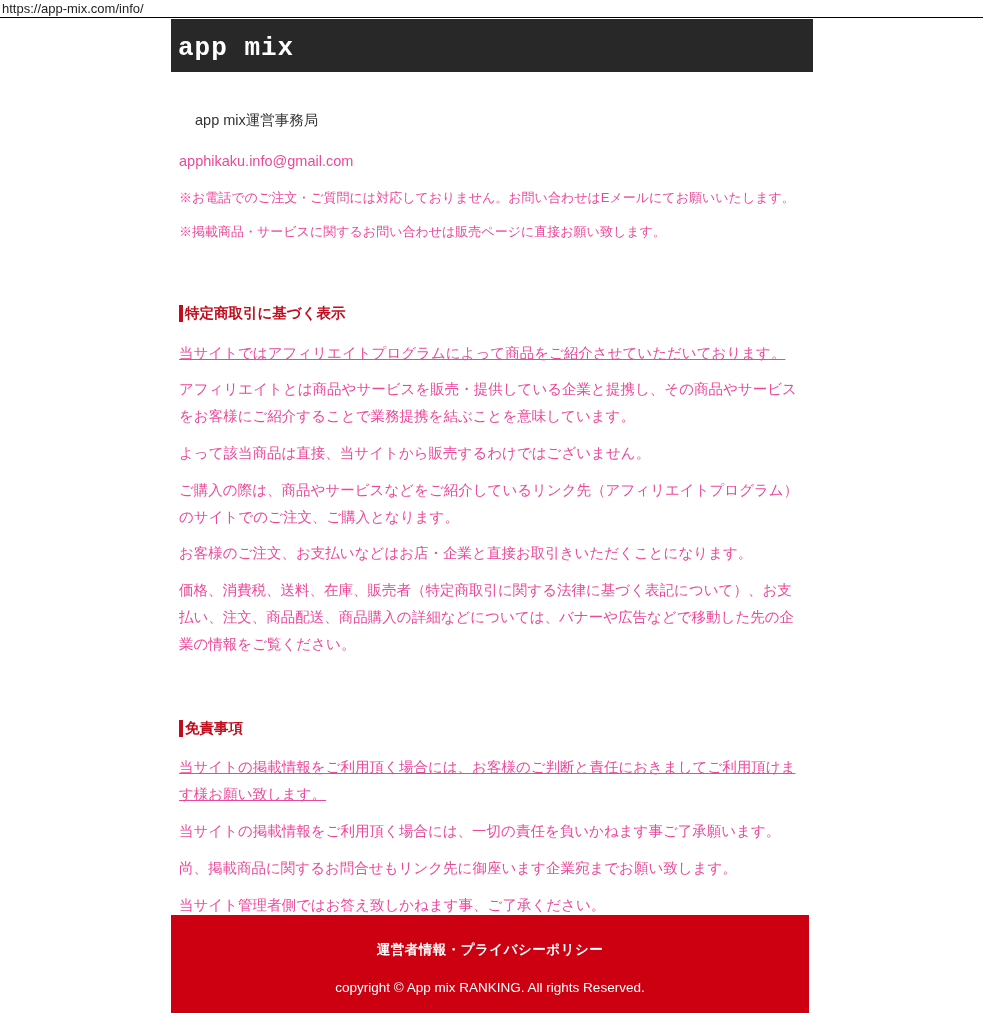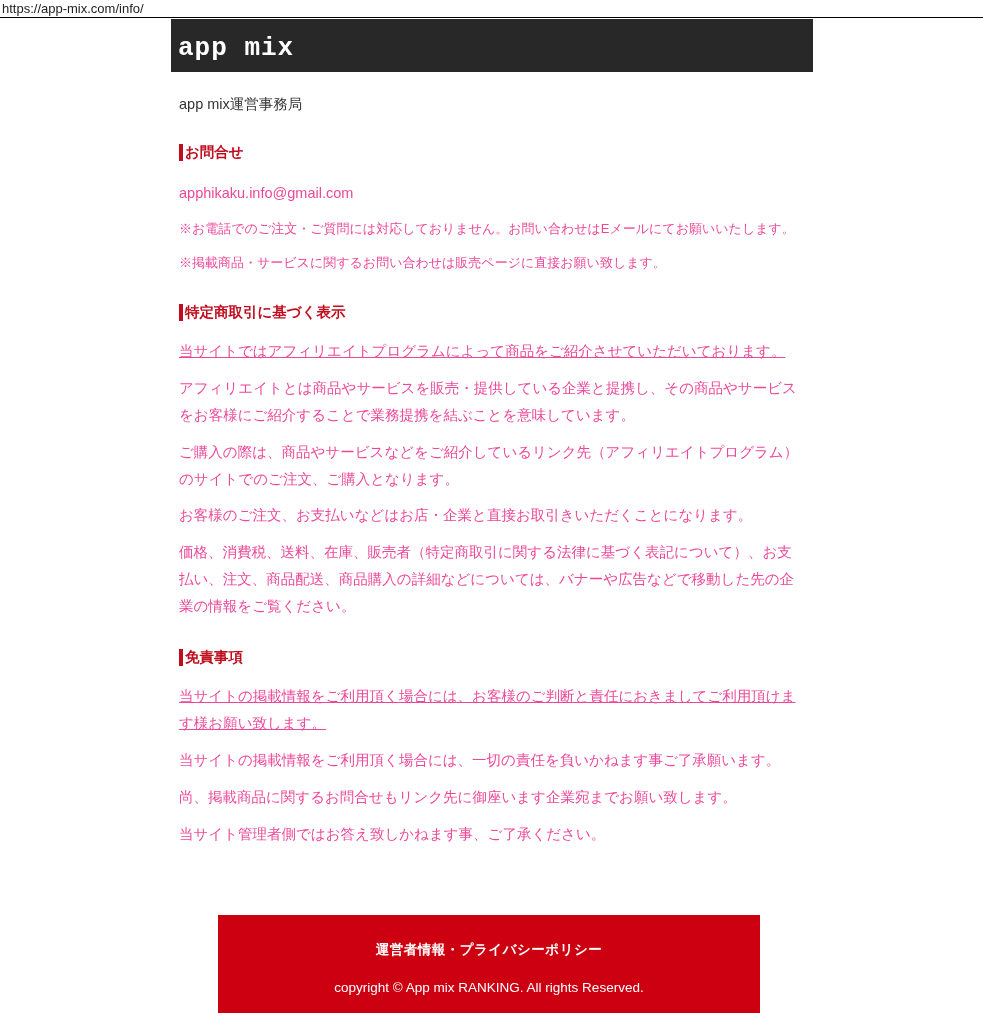--- a/index.html
+++ b/index.html
@@ -59,21 +59,21 @@
   .content {
     position: absolute;
     top: 53px;
     left: 171px;
     width: 642px;
     padding: 0;
   }
   .org-name {
     font-size: 14.5px;
     color: #333333;
-    margin: 0;
+    margin: 16px;
     padding: 22px 0 0 8px;
     line-height: 1.5;
   }
   .section-heading {
     position: relative;
     font-size: 14.5px;
     font-weight: bold;
     color: #c00d1e;
     margin: 0;
     padding: 0 0 0 14px;
@@ -85,21 +85,21 @@
     left: 8px;
     top: 2px;
     width: 4px;
     height: 17px;
     background: #c00d1e;
   }
   .heading-gap-first {
     margin-top: 26px;
   }
   .heading-gap {
-    margin-top: 27px;
+    margin-top: 60px;
   }
   p.body-text {
     font-size: 14.5px;
     color: #ec4899;
     line-height: 1.85;
     margin: 0;
     padding: 0 10px 0 8px;
   }
   p.spaced {
     margin-top: 10px;
@@ -114,26 +114,25 @@
   }
   p.note-line {
     margin-top: 12px;
     font-size: 13px;
     line-height: 1.7;
   }
   .footer {
     position: absolute;
     top: 896px;
     left: 171px;
-    width: 542px;
+    width: 638px;
     height: 98px;
     background: #cc0011;
     color: #ffffff;
     text-align: center;
-    margin-left: 47px;
   }
   .footer-links {
     padding-top: 26px;
     font-size: 13.5px;
     font-weight: bold;
     color: #ffffff;
     letter-spacing: 0.5px;
   }
   .footer-copy {
     padding-top: 21px;
@@ -148,28 +147,28 @@
 
 <div class="page">
 
   <div class="site-header"></div>
   <div class="site-title">app mix</div>
 
   <div class="content">
 
     <p class="org-name">app mix運営事務局</p>
 
-    <h2 class="section-heading heading-gap-first">お問合せ</h2>
     <p class="body-text email-line">apphikaku.info@gmail.com</p>
     <p class="body-text note-line">※お電話でのご注文・ご質問には対応しておりません。お問い合わせはEメールにてお願いいたします。</p>
     <p class="body-text note-line">※掲載商品・サービスに関するお問い合わせは販売ページに直接お願い致します。</p>
 
     <h2 class="section-heading heading-gap">特定商取引に基づく表示</h2>
     <p class="body-text first-after-heading">当サイトではアフィリエイトプログラムによって商品をご紹介させていただいております。</p>
     <p class="body-text spaced">アフィリエイトとは商品やサービスを販売・提供している企業と提携し、その商品やサービスをお客様にご紹介することで業務提携を結ぶことを意味しています。</p>
+    <p class="body-text spaced">よって該当商品は直接、当サイトから販売するわけではございません。</p>
     <p class="body-text spaced">ご購入の際は、商品やサービスなどをご紹介しているリンク先（アフィリエイトプログラム）のサイトでのご注文、ご購入となります。</p>
     <p class="body-text spaced">お客様のご注文、お支払いなどはお店・企業と直接お取引きいただくことになります。</p>
     <p class="body-text spaced">価格、消費税、送料、在庫、販売者（特定商取引に関する法律に基づく表記について）、お支払い、注文、商品配送、商品購入の詳細などについては、バナーや広告などで移動した先の企業の情報をご覧ください。</p>
 
     <h2 class="section-heading heading-gap">免責事項</h2>
     <p class="body-text first-after-heading">当サイトの掲載情報をご利用頂く場合には、お客様のご判断と責任におきましてご利用頂けます様お願い致します。</p>
     <p class="body-text spaced">当サイトの掲載情報をご利用頂く場合には、一切の責任を負いかねます事ご了承願います。</p>
     <p class="body-text spaced">尚、掲載商品に関するお問合せもリンク先に御座います企業宛までお願い致します。</p>
     <p class="body-text spaced">当サイト管理者側ではお答え致しかねます事、ご了承ください。</p>
 

